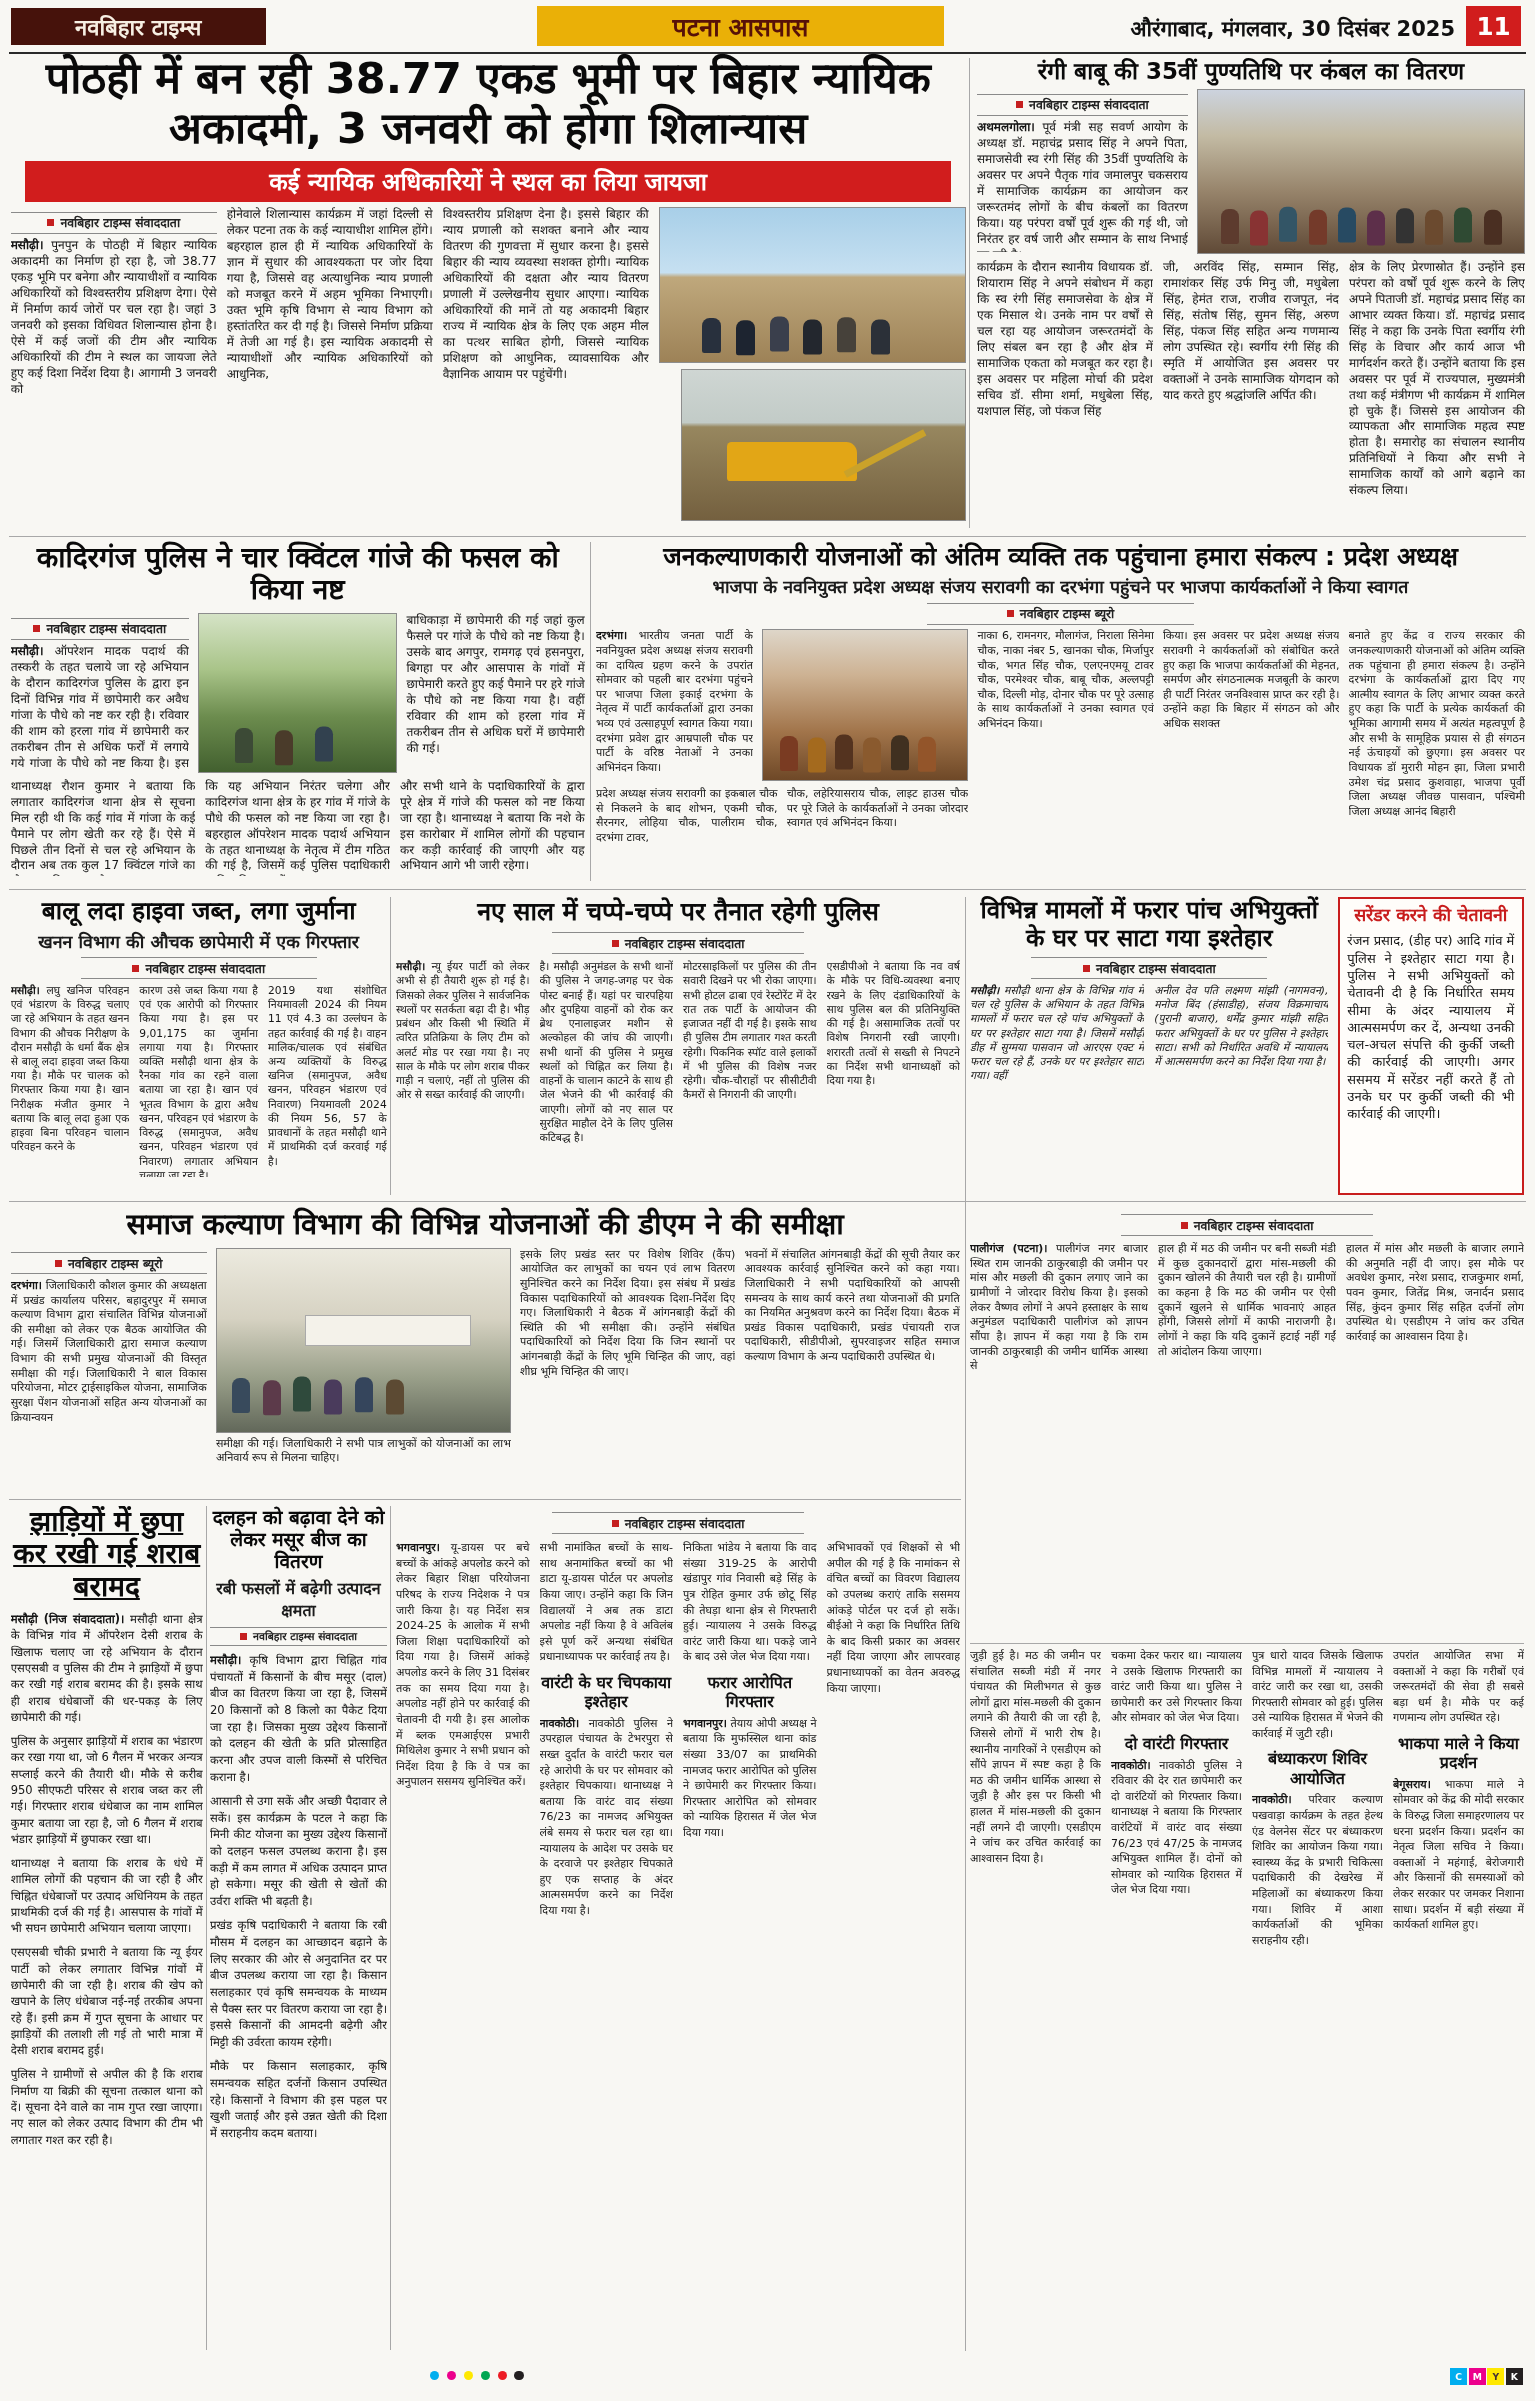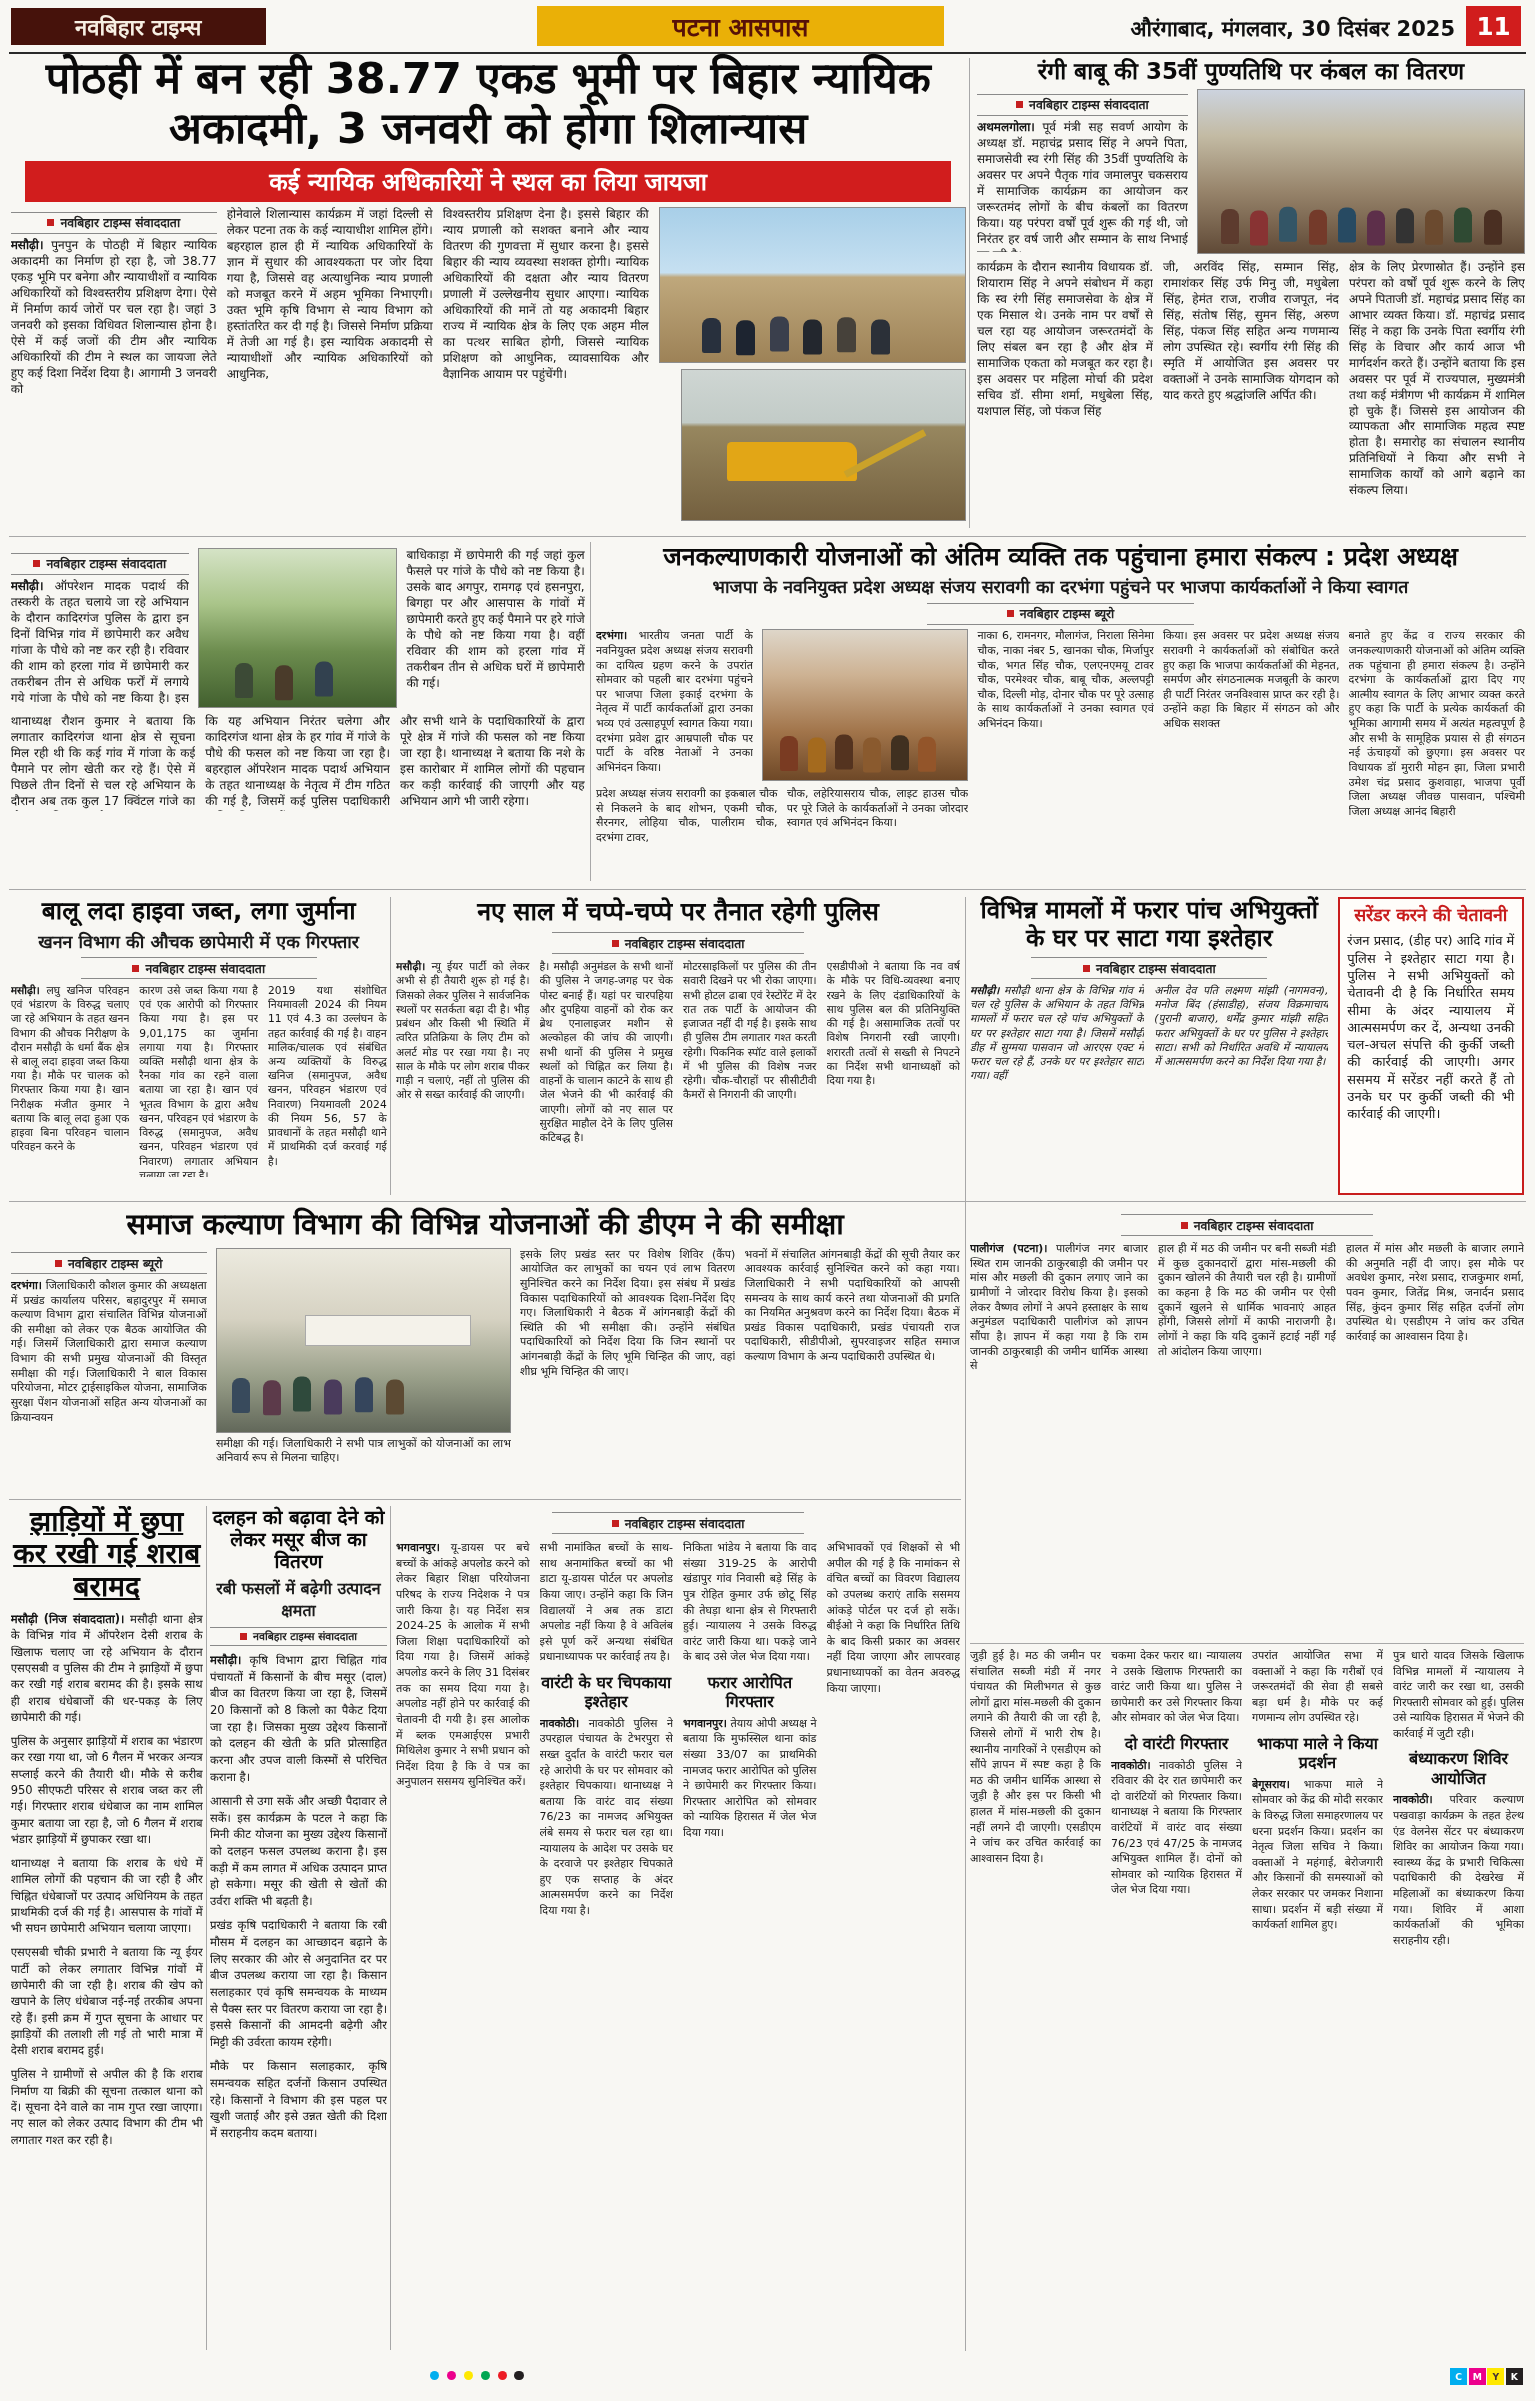--- a/index.html
+++ b/index.html
@@ -128,20 +128,21 @@
       <div class="col">
           <p class="body">जी, अरविंद सिंह, सम्मान सिंह, रामाशंकर सिंह उर्फ मिनु जी, मधुबेला सिंह, हेमंत राज, राजीव राजपूत, नंद सिंह, संतोष सिंह, सुमन सिंह, अरुण सिंह, पंकज सिंह सहित अन्य गणमान्य लोग उपस्थित रहे। स्वर्गीय रंगी सिंह की स्मृति में आयोजित इस अवसर पर वक्ताओं ने उनके सामाजिक योगदान को याद करते हुए श्रद्धांजलि अर्पित की।</p>
         </div>
       <div class="col">
           <p class="body">क्षेत्र के लिए प्रेरणास्रोत हैं। उन्होंने इस परंपरा को वर्षों पूर्व शुरू करने के लिए अपने पिताजी डॉ. महाचंद्र प्रसाद सिंह का आभार व्यक्त किया। डॉ. महाचंद्र प्रसाद सिंह ने कहा कि उनके पिता स्वर्गीय रंगी सिंह के विचार और कार्य आज भी मार्गदर्शन करते हैं। उन्होंने बताया कि इस अवसर पर पूर्व में राज्यपाल, मुख्यमंत्री तथा कई मंत्रीगण भी कार्यक्रम में शामिल हो चुके हैं। जिससे इस आयोजन की व्यापकता और सामाजिक महत्व स्पष्ट होता है। समारोह का संचालन स्थानीय प्रतिनिधियों ने किया और सभी ने सामाजिक कार्यों को आगे बढ़ाने का संकल्प लिया।</p>
         </div>
     </div>
   </section>
 
   <section class="abs" style="left:10.7px;top:542px;width:574px;height:339px;">
+    <h2 class="headline" style="font-size:28px;">कादिरगंज पुलिस ने चार क्विंटल गांजे की फसल को किया नष्ट</h2>
     <div style="display:flex;gap:9.2px;height:158px;margin-top:6.1px;">
       <div class="col">
         <div class="byline">
             <span>नवबिहार टाइम्स संवाददाता</span>
           </div>
         <p class="body"><span class="dateline">मसौढ़ी।</span> <span>ऑपरेशन मादक पदार्थ की तस्करी के तहत चलाये जा रहे अभियान के दौरान कादिरगंज पुलिस के द्वारा इन दिनों विभिन्न गांव में छापेमारी कर अवैध गांजा के पौधे को नष्ट कर रही है। रविवार की शाम को हरला गांव में छापेमारी कर तकरीबन तीन से अधिक फर्रों में लगाये गये गांजा के पौधे को नष्ट किया है। इस अभियान के दौरान अब तक कुल 17 क्विंटल गांजे का पौधा नष्ट किया गया है।</span></p>
       </div>
       <div class="photo photo-ganja" style="width:197px;height:100%;">
         <div class="crowd"></div>
       </div>
@@ -351,28 +352,28 @@
     <div class="cols" style="height:100%;">
       <div class="col">
         <p class="body" style="font-size:11px;line-height:1.42;">जुड़ी हुई है। मठ की जमीन पर संचालित सब्जी मंडी में नगर पंचायत की मिलीभगत से कुछ लोगों द्वारा मांस-मछली की दुकान लगाने की तैयारी की जा रही है, जिससे लोगों में भारी रोष है। स्थानीय नागरिकों ने एसडीएम को सौंपे ज्ञापन में स्पष्ट कहा है कि मठ की जमीन धार्मिक आस्था से जुड़ी है और इस पर किसी भी हालत में मांस-मछली की दुकान नहीं लगने दी जाएगी। एसडीएम ने जांच कर उचित कार्रवाई का आश्वासन दिया है।</p>
       </div>
       <div class="col">
         <p class="body" style="font-size:11px;line-height:1.42;">चकमा देकर फरार था। न्यायालय ने उसके खिलाफ गिरफ्तारी का वारंट जारी किया था। पुलिस ने छापेमारी कर उसे गिरफ्तार किया और सोमवार को जेल भेज दिया।</p>
         <div class="subh2">दो वारंटी गिरफ्तार</div>
         <p class="body" style="font-size:11px;line-height:1.42;"><span class="dateline">नावकोठी।</span> <span>नावकोठी पुलिस ने रविवार की देर रात छापेमारी कर दो वारंटियों को गिरफ्तार किया। थानाध्यक्ष ने बताया कि गिरफ्तार वारंटियों में वारंट वाद संख्या 76/23 एवं 47/25 के नामजद अभियुक्त शामिल हैं। दोनों को सोमवार को न्यायिक हिरासत में जेल भेज दिया गया।</span></p>
       </div>
       <div class="col">
+        <p class="body" style="font-size:11px;line-height:1.42;">पुत्र धारो यादव जिसके खिलाफ विभिन्न मामलों में न्यायालय ने वारंट जारी कर रखा था, उसकी गिरफ्तारी सोमवार को हुई। पुलिस उसे न्यायिक हिरासत में भेजने की कार्रवाई में जुटी रही।</p>
+        <div class="subh2">बंध्याकरण शिविर आयोजित</div>
+        <p class="body" style="font-size:11px;line-height:1.42;"><span class="dateline">नावकोठी।</span> <span>परिवार कल्याण पखवाड़ा कार्यक्रम के तहत हेल्थ एंड वेलनेस सेंटर पर बंध्याकरण शिविर का आयोजन किया गया। स्वास्थ्य केंद्र के प्रभारी चिकित्सा पदाधिकारी की देखरेख में महिलाओं का बंध्याकरण किया गया। शिविर में आशा कार्यकर्ताओं की भूमिका सराहनीय रही।</span></p>
+      </div>
+      <div class="col">
         <p class="body" style="font-size:11px;line-height:1.42;">उपरांत आयोजित सभा में वक्ताओं ने कहा कि गरीबों एवं जरूरतमंदों की सेवा ही सबसे बड़ा धर्म है। मौके पर कई गणमान्य लोग उपस्थित रहे।</p>
         <div class="subh2">भाकपा माले ने किया प्रदर्शन</div>
         <p class="body" style="font-size:11px;line-height:1.42;"><span class="dateline">बेगूसराय।</span> <span>भाकपा माले ने सोमवार को केंद्र की मोदी सरकार के विरुद्ध जिला समाहरणालय पर धरना प्रदर्शन किया। प्रदर्शन का नेतृत्व जिला सचिव ने किया। वक्ताओं ने महंगाई, बेरोजगारी और किसानों की समस्याओं को लेकर सरकार पर जमकर निशाना साधा। प्रदर्शन में बड़ी संख्या में कार्यकर्ता शामिल हुए।</span></p>
-      </div>
-      <div class="col">
-        <p class="body" style="font-size:11px;line-height:1.42;">पुत्र धारो यादव जिसके खिलाफ विभिन्न मामलों में न्यायालय ने वारंट जारी कर रखा था, उसकी गिरफ्तारी सोमवार को हुई। पुलिस उसे न्यायिक हिरासत में भेजने की कार्रवाई में जुटी रही।</p>
-        <div class="subh2">बंध्याकरण शिविर आयोजित</div>
-        <p class="body" style="font-size:11px;line-height:1.42;"><span class="dateline">नावकोठी।</span> <span>परिवार कल्याण पखवाड़ा कार्यक्रम के तहत हेल्थ एंड वेलनेस सेंटर पर बंध्याकरण शिविर का आयोजन किया गया। स्वास्थ्य केंद्र के प्रभारी चिकित्सा पदाधिकारी की देखरेख में महिलाओं का बंध्याकरण किया गया। शिविर में आशा कार्यकर्ताओं की भूमिका सराहनीय रही।</span></p>
       </div>
     </div>
   </section>
 
   <div class="vline" style="left:969px;top:58px;height:470px;"></div>
   <div class="vline" style="left:590px;top:542px;height:339px;"></div>
   <div class="vline" style="left:390px;top:897px;height:298px;"></div>
   <div class="vline" style="left:965px;top:897px;height:1454px;"></div>
   <div class="vline" style="left:206px;top:1506px;height:844px;"></div>
   <div class="vline" style="left:390px;top:1506px;height:844px;"></div>

